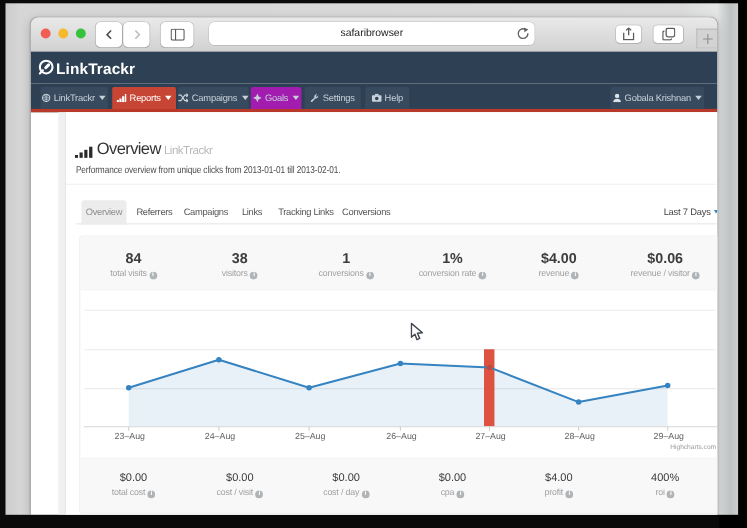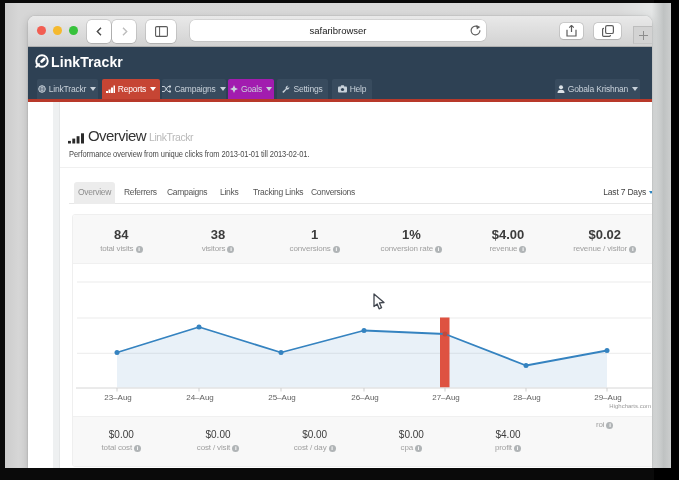--- a/index.html
+++ b/index.html
@@ -215,21 +215,21 @@
                 </div>
           <div class="stat">
                   <div class="num">1%</div>
                   <div class="lbl">conversion rate <span class="info">i</span></div>
                 </div>
           <div class="stat">
                   <div class="num">$4.00</div>
                   <div class="lbl">revenue <span class="info">i</span></div>
                 </div>
           <div class="stat">
-                  <div class="num">$0.02</div>
+                  <div class="num">$0.06</div>
                   <div class="lbl">revenue / visitor <span class="info">i</span></div>
                 </div>
         </div>
 
         <div id="chartbox">
           <svg width="586" height="152" viewBox="0 0 586 152">
             <g stroke="#ebebeb" stroke-width="1">
               <line x1="4" y1="17" x2="578" y2="17"></line>
               <line x1="4" y1="53" x2="578" y2="53"></line>
               <line x1="4" y1="88.3" x2="578" y2="88.3"></line>
@@ -284,20 +284,21 @@
                 </div>
           <div class="stat">
                   <div class="num">$0.00</div>
                   <div class="lbl">cpa <span class="info">i</span></div>
                 </div>
           <div class="stat">
                   <div class="num">$4.00</div>
                   <div class="lbl">profit <span class="info">i</span></div>
                 </div>
           <div class="stat">
+                  <div class="num">400%</div>
                   <div class="lbl">roi <span class="info">i</span></div>
                 </div>
         </div>
       </div>
     </div>
 
     <svg id="cursor" width="13" height="18" viewBox="0 0 13 18">
       <path d="M1 1 L1 13.6 L4.2 10.9 L6.1 15.8 L8.6 14.7 L6.5 9.9 L11 9.5 Z" fill="#fcfcfc" stroke="#41464f" stroke-width="1.3" stroke-linejoin="round"></path>
     </svg>
   </div>

